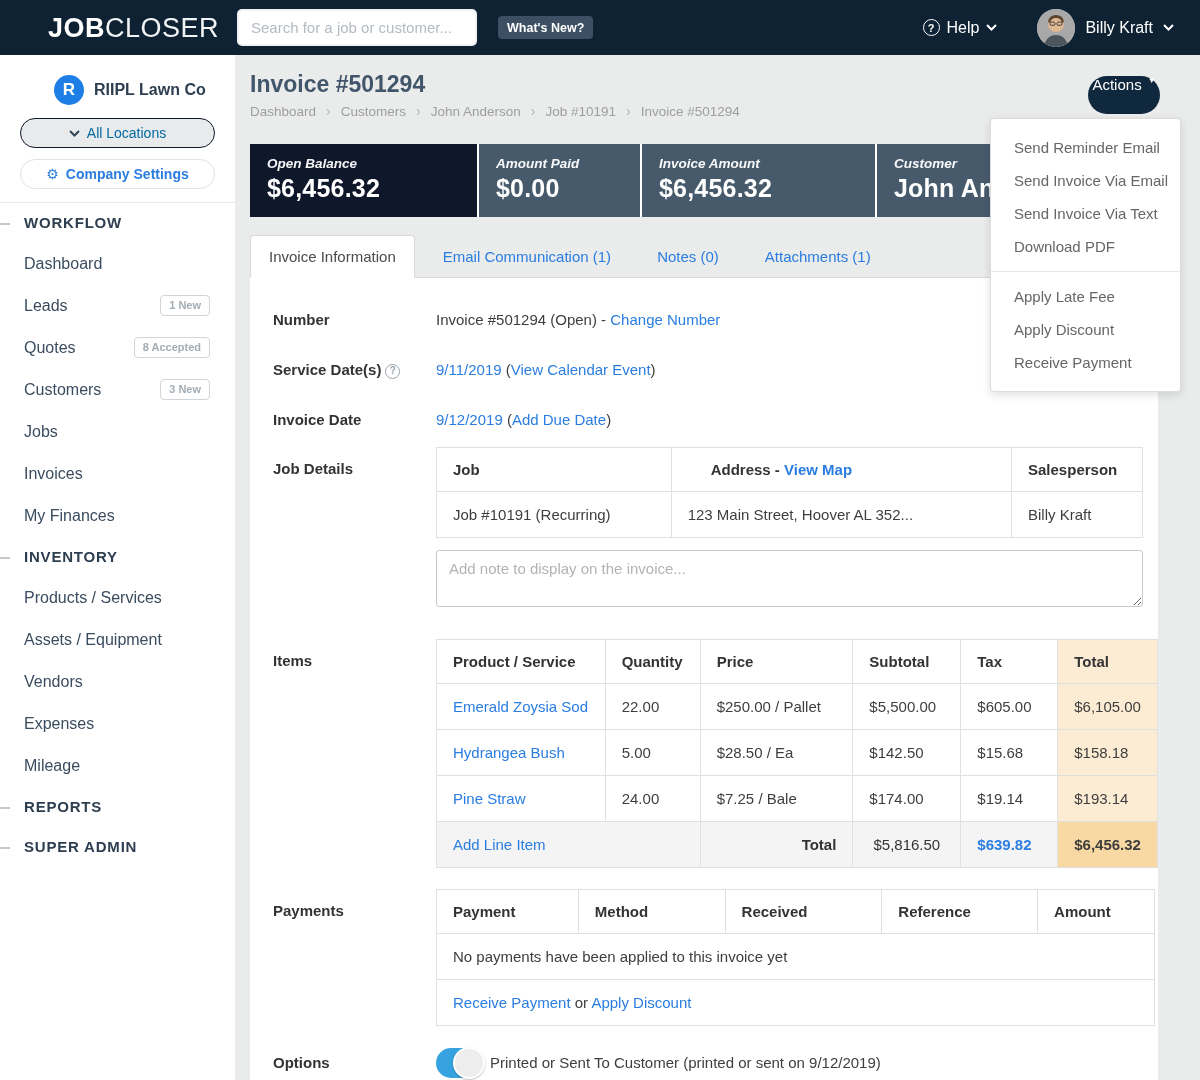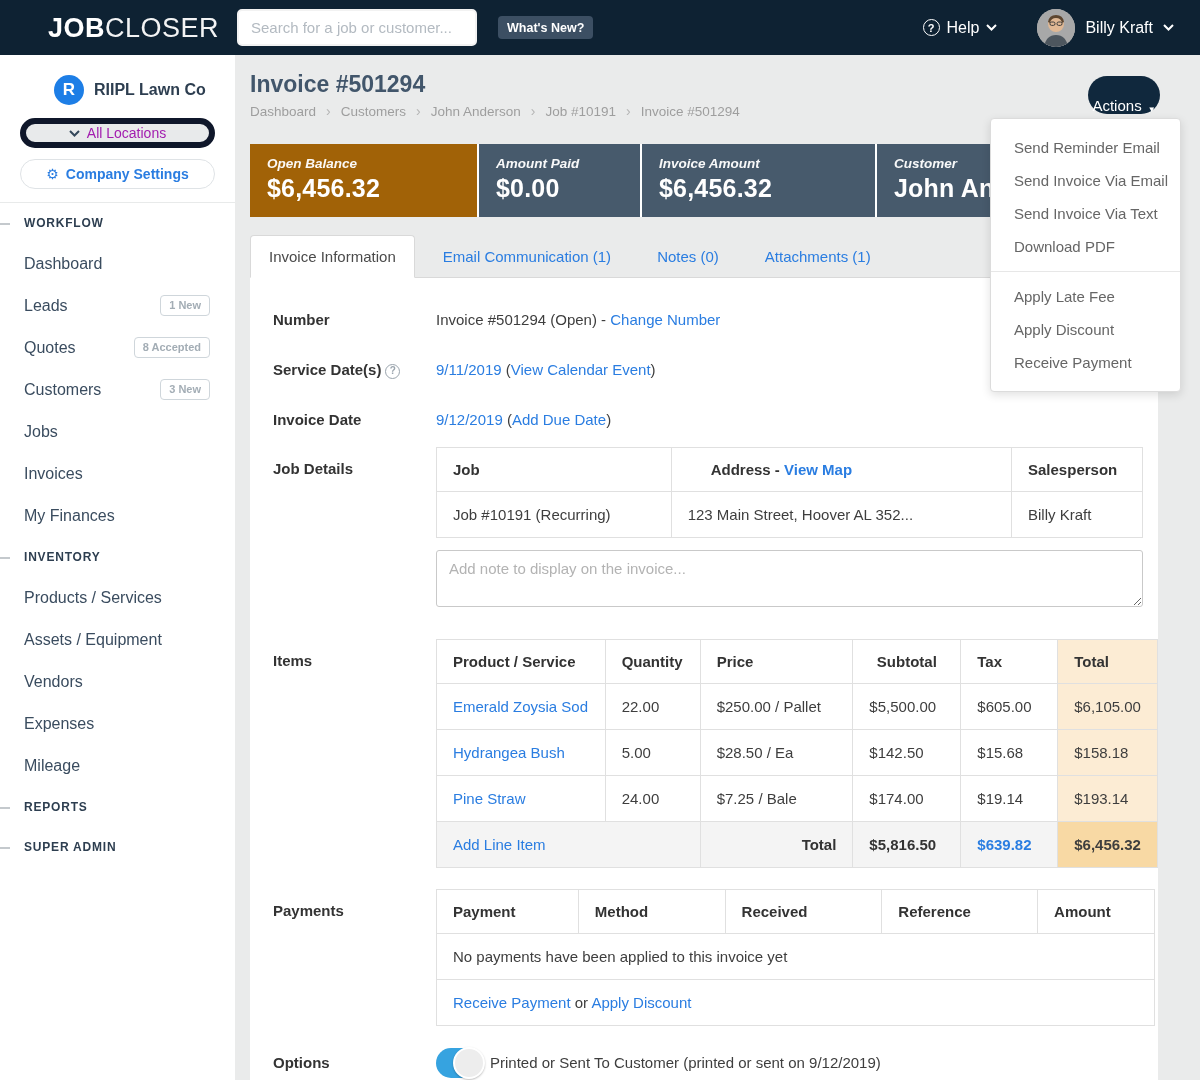--- a/index.html
+++ b/index.html
@@ -30,51 +30,51 @@
   .user-group { display:flex; align-items:center; gap:10px; cursor:pointer; }
   .user-name { font-size:16px; }
   
   .sidebar { position:absolute; left:0; top:55px; width:235px; bottom:0; background:#fff; z-index:10; }
   .company-row { display:flex; align-items:center; gap:10px; margin:20px 0 0 54px; }
   .company-logo { width:30px; height:30px; border-radius:50%; background:#1d7ee6; color:#fff; font-weight:bold;
     font-size:17px; display:flex; align-items:center; justify-content:center; }
   .company-name { font-size:16px; color:#2d3e50; font-weight:600; }
   .pill { display:flex; align-items:center; justify-content:center; gap:7px; height:30px; border-radius:16px;
     margin:13px 20px 0; font-size:14px; cursor:pointer; }
-  .locations-pill { background:#e8eaeb; color:#a21caf; border:6px solid #0f172a; }
+  .locations-pill { background:#e8eaeb; color:#0369a1; border:1px solid #0f172a; }
   .locations-pill .chev polyline { stroke:#33475a; }
   .settings-pill { background:#fff; border:1px solid #dfe3e6; color:#2a7de1; font-weight:600; margin-top:11px; }
   .gear { font-size:14px; line-height:1; }
   .side-divider { border-bottom:1px solid #e8eaea; margin-top:13px; }
-  .section-header { position:relative; height:40px; line-height:40px; padding-left:24px; font-size:12px;
+  .section-header { position:relative; height:40px; line-height:40px; padding-left:24px; font-size:15px;
     font-weight:bold; letter-spacing:.8px; color:#2d3e50; cursor:pointer; }
   .section-header .dash { position:absolute; left:0; top:50%; width:10px; border-top:2px dashed #c4c9cd; }
   .nav-item { height:42px; line-height:42px; padding-left:24px; font-size:16px; color:#3a4c5f; cursor:pointer; }
   .nav-badge { float:right; margin-right:25px; margin-top:10px; height:21px; line-height:19px; border:1px solid #cfd6db;
     border-radius:4px; color:#a3adb5; font-size:11px; font-weight:bold; padding:0 8px; }
   
   .main { position:absolute; left:235px; top:55px; right:0; bottom:0; background:#eaebeb; overflow:hidden; }
   .page-title { position:absolute; left:15px; top:16px; font-size:23px; font-weight:bold; color:#42566b; }
   .breadcrumb { position:absolute; left:15px; top:48px; font-size:13.5px; color:#9e9e9e; display:flex; gap:10px; align-items:center; }
   .breadcrumb .sep { color:#b5b5b5; font-size:14px; }
   .crumb { cursor:pointer; }
   .crumb.current { cursor:default; }
   .actions-btn { position:absolute; right:40px; top:21px; width:72px; height:38px; background:#10283d; color:#fff;
     border:none; border-radius:19px; font-size:15px; cursor:pointer; font-family:inherit; display:flex;
-    align-items:flex-end; justify-content:center; gap:6px; z-index:45; }
+    align-items:flex-start; justify-content:center; gap:6px; z-index:45; }
   .actions-btn .caret { font-size:8px; }
   .actions-menu { position:absolute; right:19px; top:63px; width:191px; background:#fff; border:1px solid #dcdcdc;
     border-radius:4px; box-shadow:0 3px 10px rgba(0,0,0,.12); z-index:40; padding:12px 0; }
   .menu-item { height:33px; line-height:33px; padding-left:23px; font-size:15px; color:#666; cursor:pointer; white-space:nowrap; }
   .menu-divider { border-top:1px solid #e7e7e7; margin:8px 0; }
   
   .stats-row { position:absolute; left:15px; top:89px; width:910px; height:73px; display:flex; }
   .stat-card { background:#475a6c; color:#fff; padding:12px 17px 0; border-right:2px solid #fff; overflow:hidden; white-space:nowrap; }
   .stat-card:last-child { border-right:none; }
-  .stat-card.orange { background:#a16207; }
+  .stat-card.orange { background:#0f172a; }
   .stat-label { font-size:13.5px; font-style:italic; font-weight:600; opacity:.96; }
   .stat-value { font-size:25px; font-weight:bold; margin-top:3px; letter-spacing:.2px; }
   .sc-1 { width:229px; } .sc-2 { width:163px; } .sc-3 { width:235px; } .sc-4 { width:283px; }
   
   .tabbar { position:absolute; left:15px; top:180px; width:908px; height:43px; border-bottom:1px solid #d9d9d9;
     display:flex; align-items:flex-start; }
   .tab { height:43px; display:flex; align-items:center; padding:0 18px; font-size:15px; color:#2a7de1; cursor:pointer; }
   .tab.active { background:#fff; border:1px solid #d9d9d9; border-bottom:1px solid #fff; margin-bottom:-1px;
     border-radius:4px 4px 0 0; color:#4a4a4a; }
   .tab + .tab { margin-left:10px; }
@@ -90,26 +90,26 @@
   .section-row .field-label { line-height:44px; }
   table { border-collapse:collapse; font-size:15px; color:#3e3e3e; }
   th, td { border:1px solid #e0e0e0; text-align:left; font-weight:normal; padding:0 16px; height:46px; }
   th { font-weight:bold; color:#333; height:44px; }
   .job-table { width:707px; }
   .jt-c1{ width:235px; } .jt-c2{ width:341px;padding-left:39px; } .jt-c3{ width:131px; }
   .note-area { width:707px; height:57px; margin-top:12px; border:1px solid #c9c9c9; border-radius:3px; resize:both;
     font-family:inherit; font-size:15px; color:#444; padding:9px 12px; outline:none; }
   .note-area::placeholder { color:#b3b3b3; }
   .items-table { width:825px; }
-  .it-c1{width:169px;} .it-c2{width:95px;} .it-c3{width:153px;} .it-c4{width:108px;text-align:center;} .it-c5{width:97px;} .it-c6{width:97px;}
+  .it-c1{width:169px;} .it-c2{width:95px;} .it-c3{width:153px;} .it-c4{width:108px;} .it-c5{width:97px;} .it-c6{width:97px;}
   .col-total { background:#fcecd4; }
   .items-footer td { background:#f4f4f4; }
   .items-footer .cell-total { background:#f8d9a4; font-weight:bold; }
   .items-footer .total-word { text-align:right; font-weight:bold; color:#333; }
-  .items-footer .subtotal-v { font-weight:bold; color:#333; }
+  .items-footer .subtotal-v { font-weight:normal; color:#333;text-align:center; }
   .items-footer .tax-v { font-weight:bold; }
   .pay-table { width:719px; }
   .pt-c1{width:142px;} .pt-c2{width:147px;} .pt-c3{width:157px;} .pt-c4{width:156px;} .pt-c5{width:117px;}
   .options-row { display:flex; margin-bottom:0; }
   .toggle { position:relative; width:46px; height:30px; background:#36a3e0; border-radius:15px; cursor:pointer; flex:none; margin-right:8px; }
   .toggle .knob { position:absolute; right:-3px; top:-1px; width:32px; height:32px; background:#ededed; border:2px solid #fff;
     border-radius:50%; box-shadow:0 1px 2px rgba(0,0,0,.25); }
   .toggle-text { font-size:15px; line-height:30px; color:#3e3e3e; }
 </style>
 </head>

